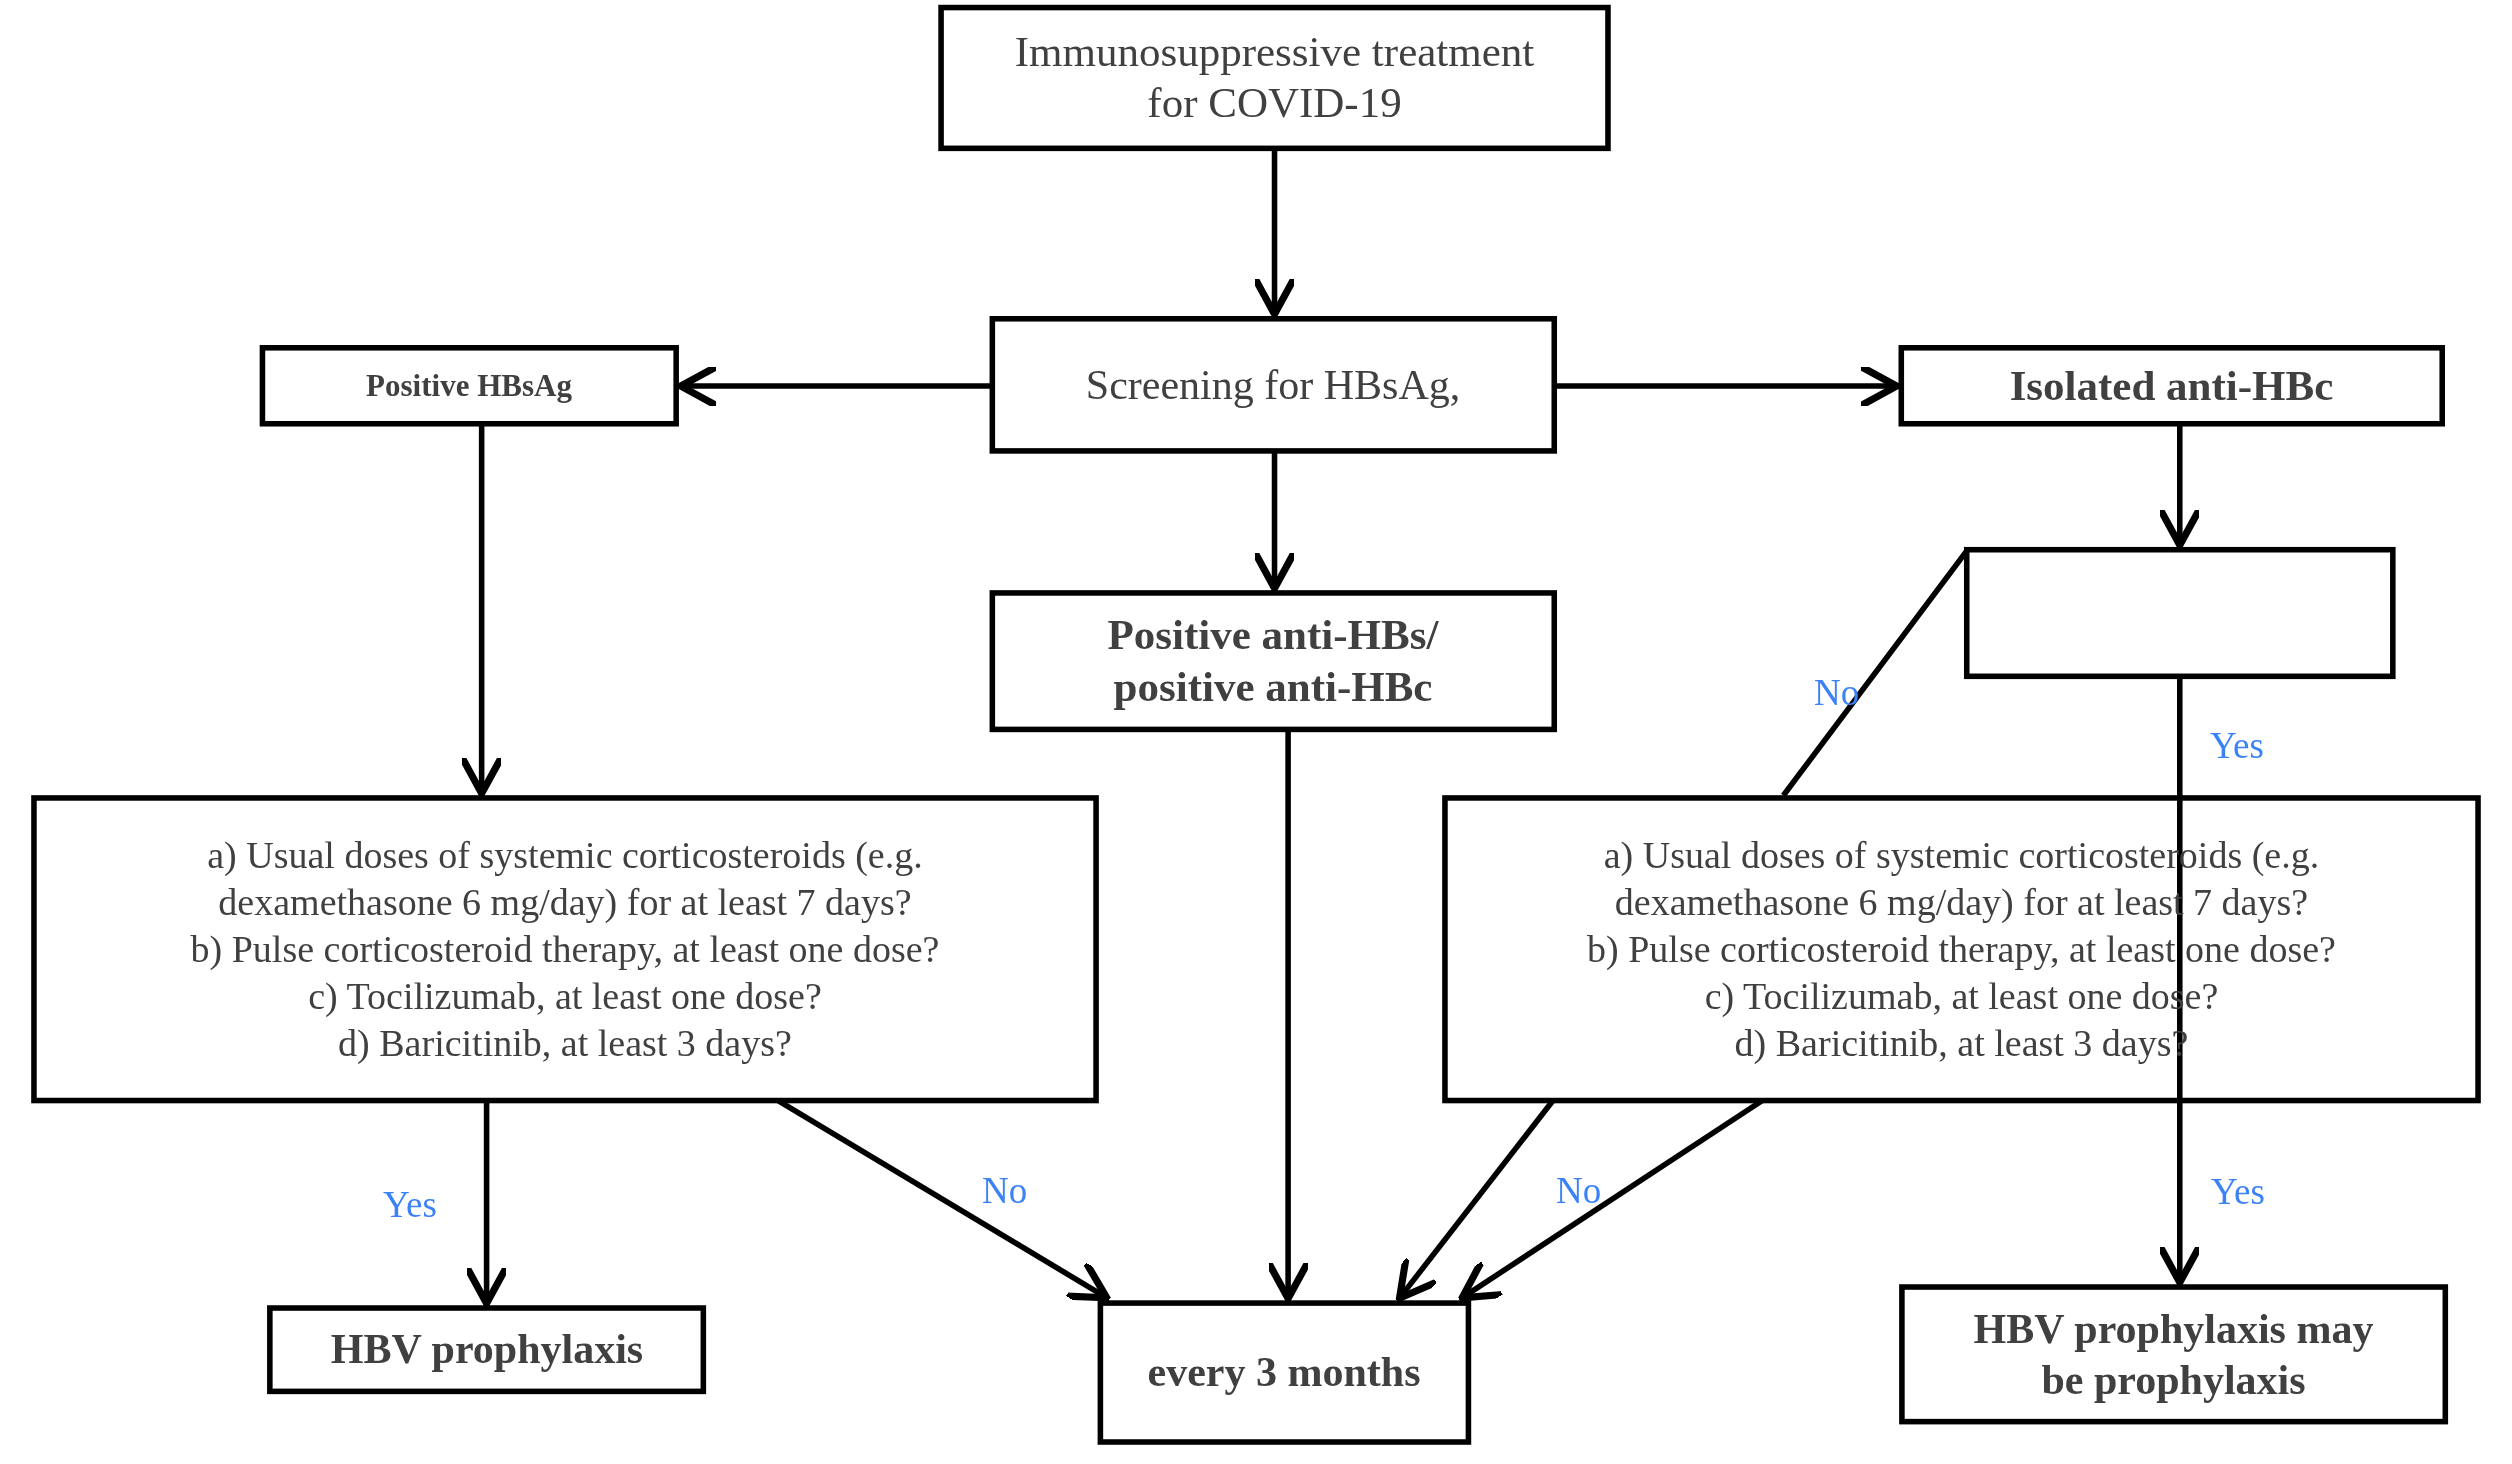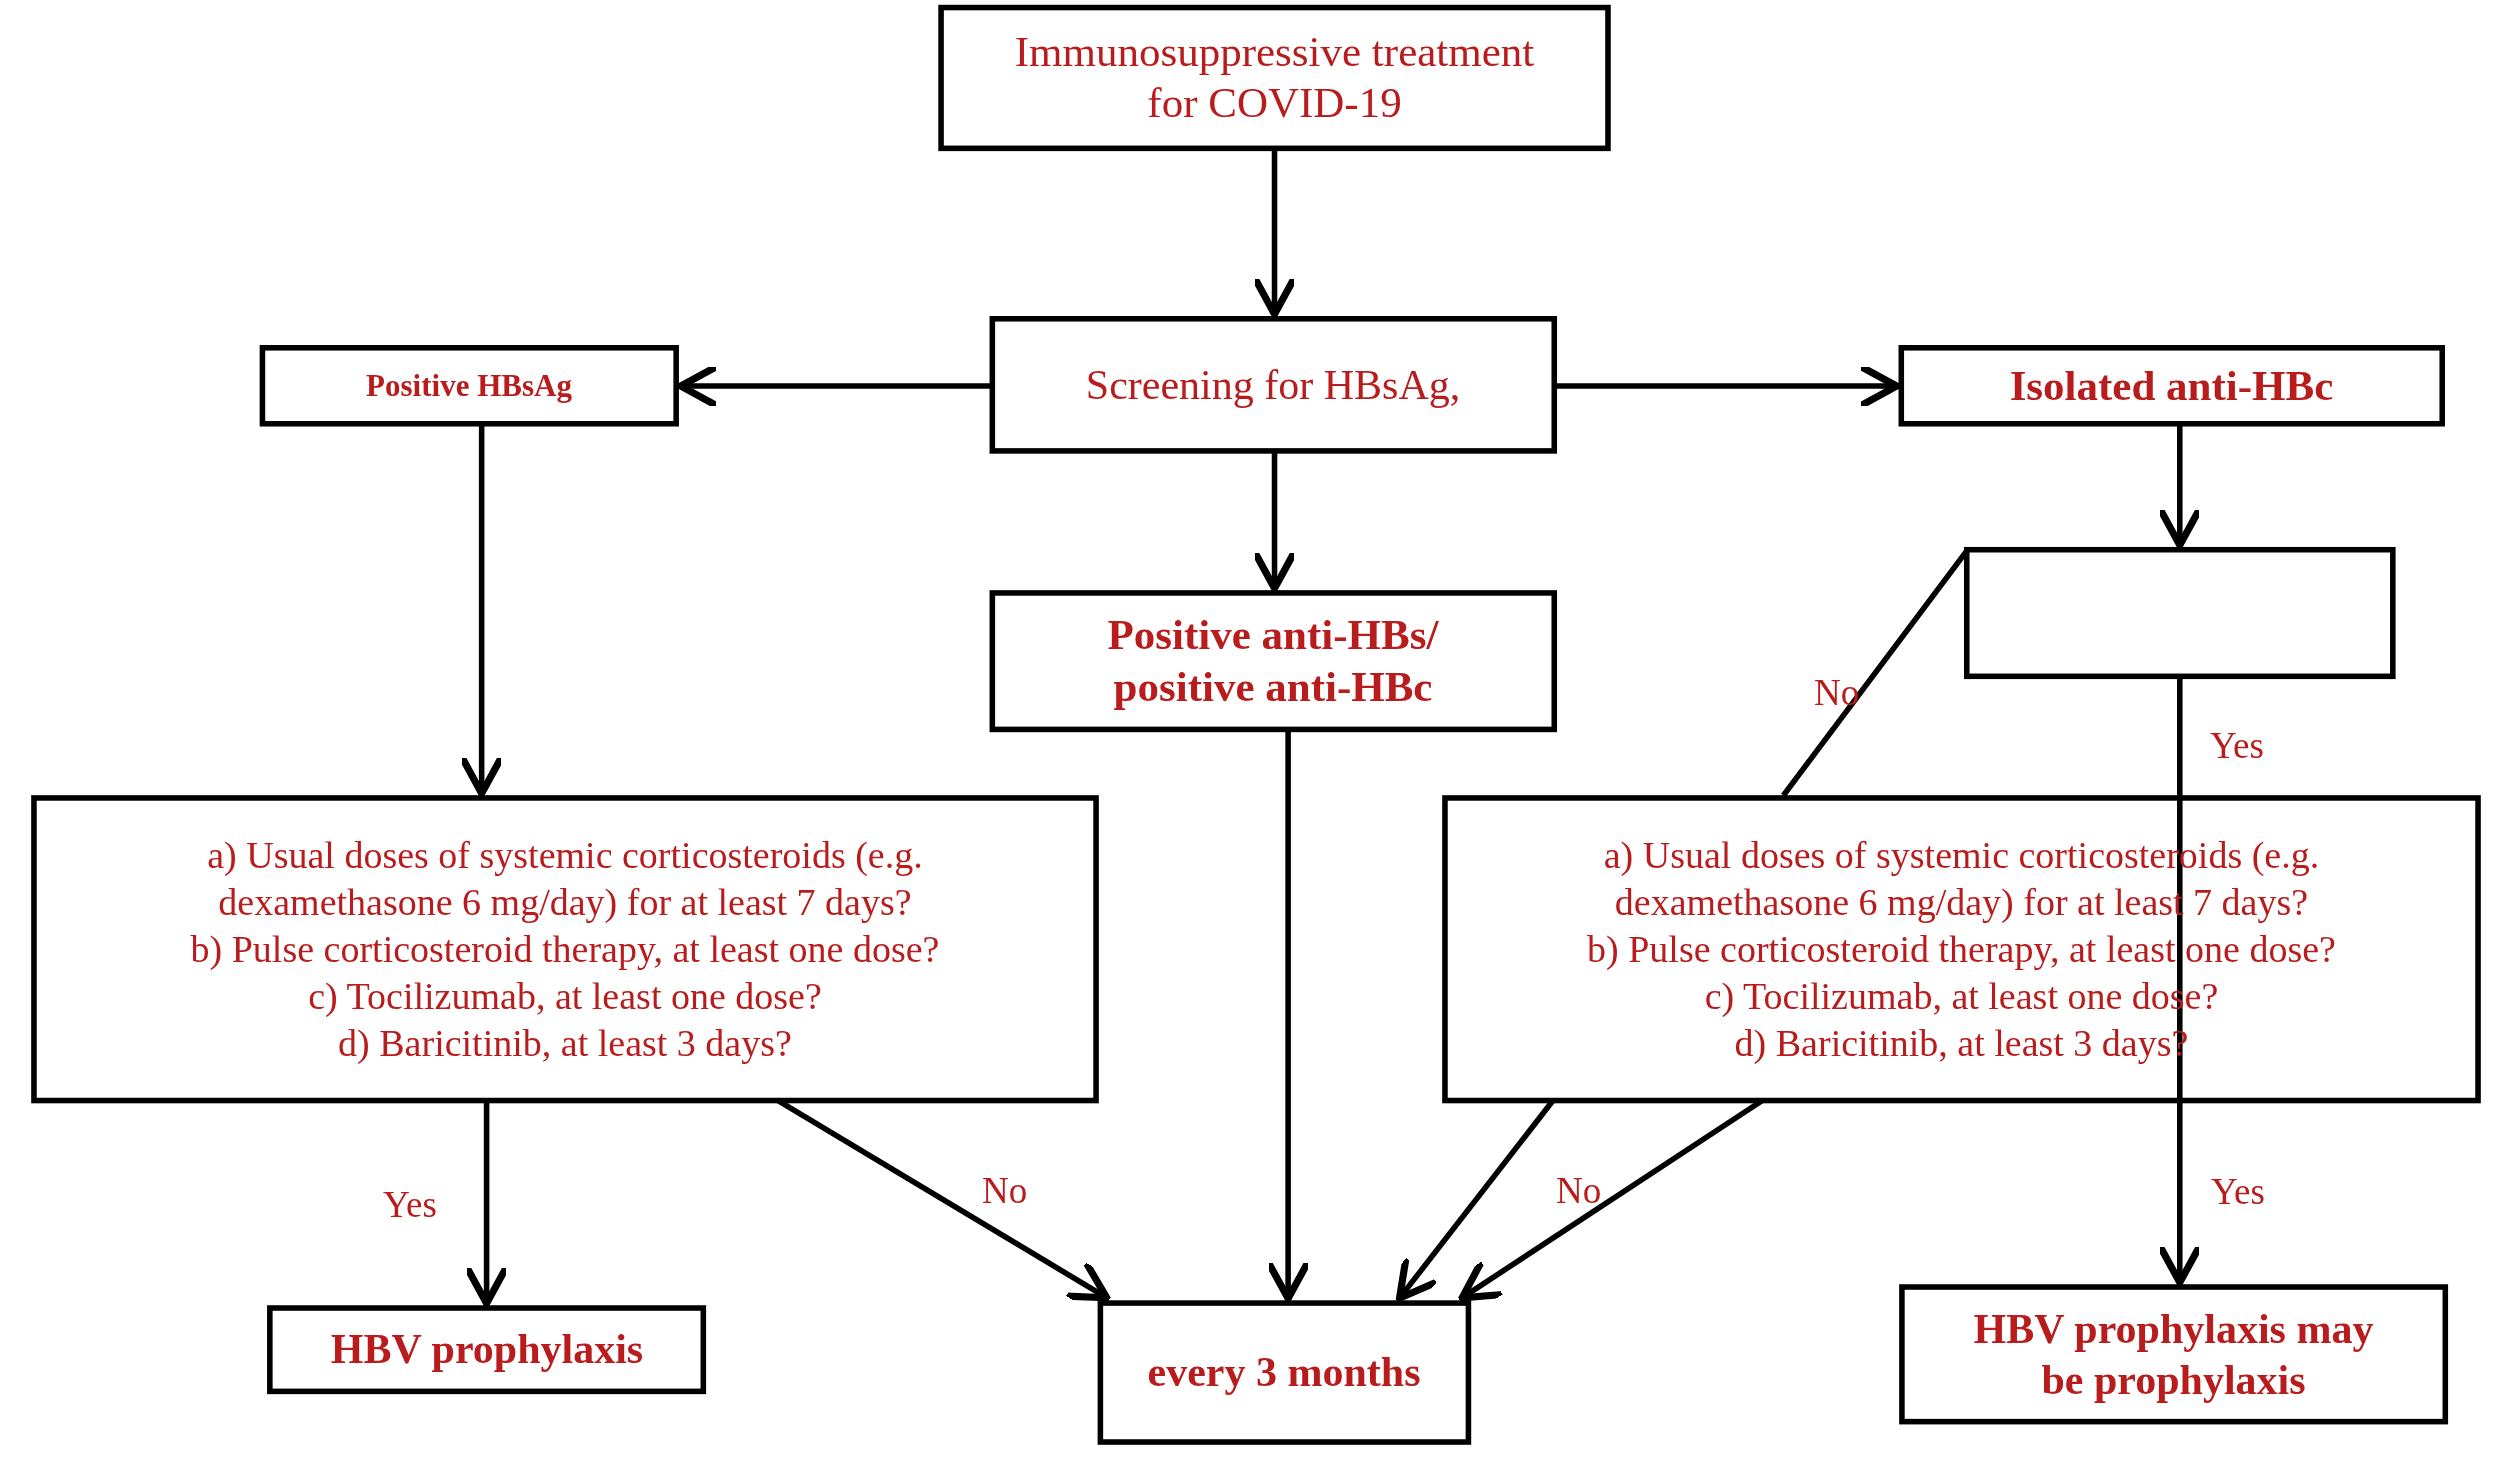--- a/index.html
+++ b/index.html
@@ -2,28 +2,28 @@
 <html style="font-size:10px"><head>
 <meta charset="utf-8">
 <style>
   html,body{margin:0;padding:0;background:#ffffff;}
   body{font-family:"Liberation Serif", serif;}
   #stage{position:relative;width:2512px;height:1465px;background:#ffffff;overflow:hidden;}
   svg.flow{position:absolute;left:0;top:0;width:2512px;height:1465px;}
   .boxrect{fill:#ffffff;stroke:#000000;stroke-width:9;}
   .edge{stroke:#000000;stroke-width:9;fill:none;}
   .nodebox{position:absolute;display:flex;align-items:center;justify-content:center;
-           box-sizing:border-box;color:#b91c1c;text-align:center;}
+           box-sizing:border-box;color:#404040;text-align:center;}
   .nodebox .inner{width:100%;padding:0 8.6px;box-sizing:border-box;}
   .t-normal{font-weight:400;}
   .t-bold{font-weight:700;}
   .line{display:block;white-space:nowrap;}
   .crit{font-size:38px;line-height:1.24;font-weight:400;}
   .crit .line{white-space:nowrap;}
-  .edgelabel{position:absolute;font-size:37px;font-weight:400;color:#b91c1c;
+  .edgelabel{position:absolute;font-size:37px;font-weight:400;color:#3b82f6;
              white-space:nowrap;line-height:1;}
 </style>
 </head>
 <body>
 
 <div id="stage">
 
   <svg class="flow" viewBox="0 0 4068 2372">
     <defs>
       <marker id="arrow" viewBox="0 0 12 12" refX="10.5" refY="6" markerWidth="7" markerHeight="7" orient="auto-start-reverse" markerUnits="strokeWidth">

